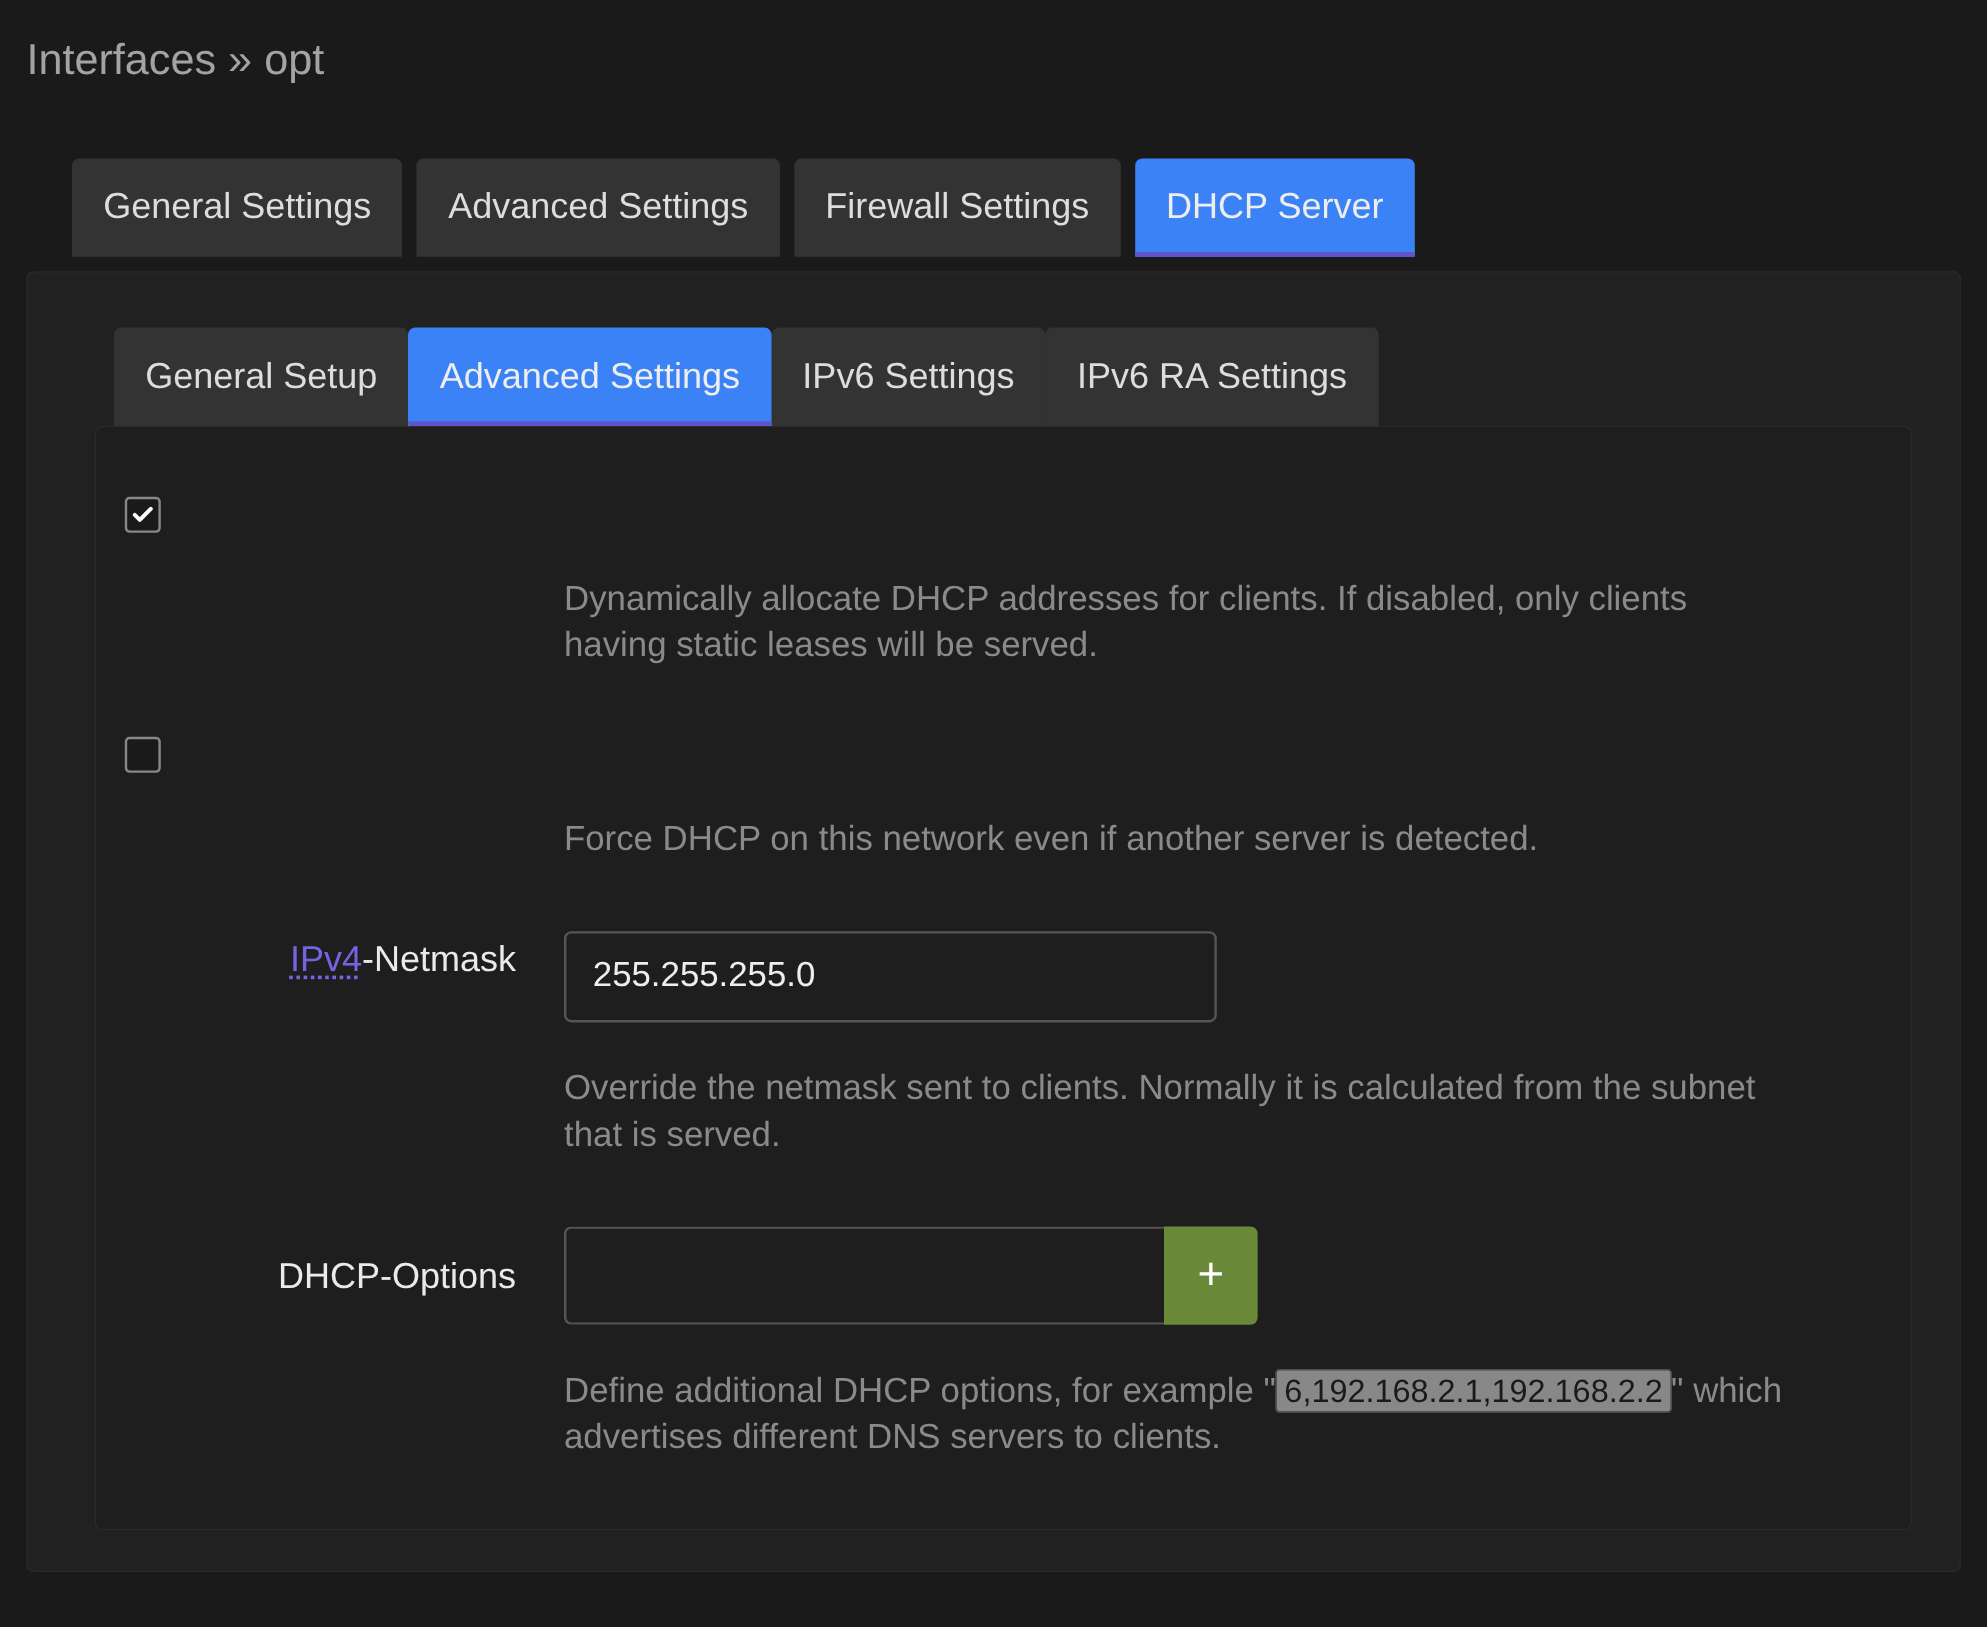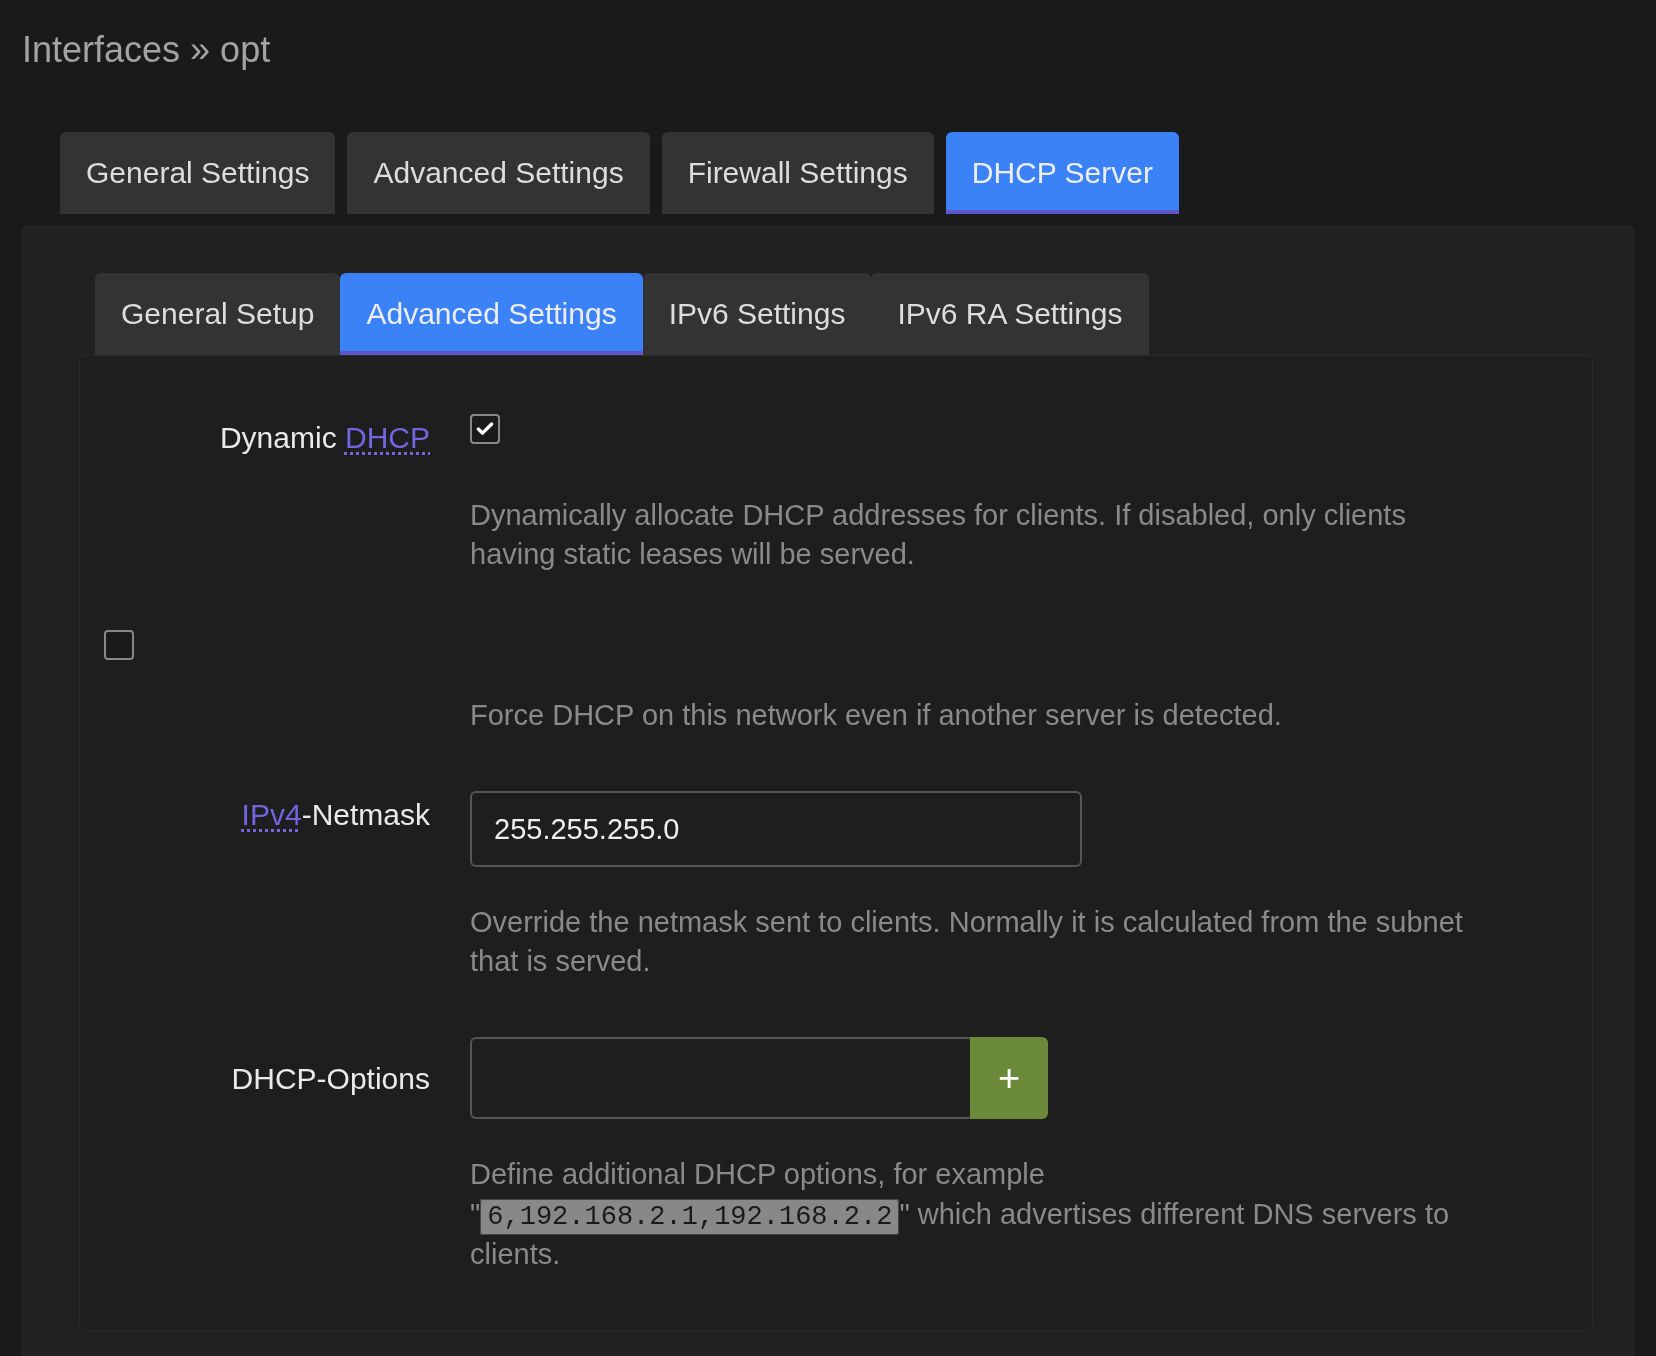--- a/index.html
+++ b/index.html
@@ -116,21 +116,21 @@
 
   .help {
     color: #8a8a8a;
     font-size: 29px;
     margin: 36px 0 56px 366px;
     max-width: 1020px;
     line-height: 1.35;
   }
 
   .text-input {
-    width: 612px;
+    width: 544px;
     height: 76px;
     background: #1e1e1e;
     color: #eee;
     border: 2px solid #555;
     border-radius: 6px;
     font-size: 29px;
     padding: 0 22px;
     font-family: inherit;
   }
 
@@ -156,21 +156,21 @@
     cursor: pointer;
     display: inline-flex;
     align-items: center;
     justify-content: center;
     font-family: inherit;
   }
 
   .code-chip {
     background: #888;
     color: #1a1a1a;
-    font-family: Liberation Mono, monospace;
+    font-family: Liberation Sans, sans-serif;
     padding: 2px 6px;
     border-radius: 3px;
     border: 1px solid #444;
     font-size: 27px;
   }
 
 </style>
 </head>
 <body>
 
@@ -188,23 +188,20 @@
   <div class="inner-tabs">
     <button class="tab">General Setup</button>
     <button class="tab active">Advanced Settings</button>
     <button class="tab">IPv6 Settings</button>
     <button class="tab">IPv6 RA Settings</button>
   </div>
 
   <div class="panel2">
 
     <div class="form-row">
-      <div class="form-label">
-        <span>Dynamic </span><span class="abbr">DHCP</span>
-      </div>
       <div class="form-ctrl">
         <span class="checkbox checked">
           <svg viewBox="0 0 24 24">
               <path d="M4 12l5 5L20 6" stroke="#fff" stroke-width="4" fill="none" stroke-linecap="round" stroke-linejoin="round"></path>
             </svg>
         </span>
       </div>
     </div>
     <div class="help">Dynamically allocate DHCP addresses for clients. If disabled, only clients having static leases will be served.</div>
 

